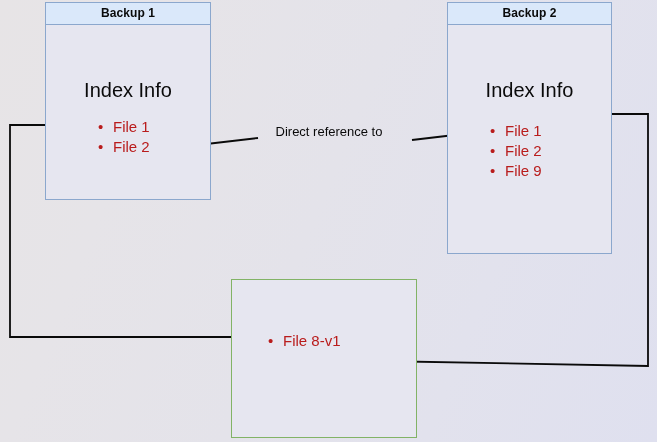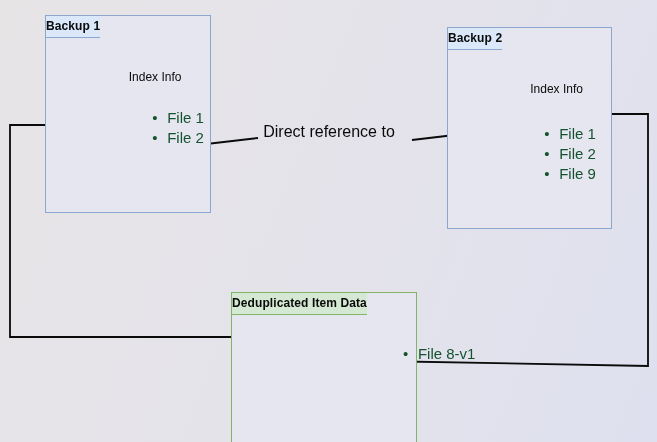--- a/index.html
+++ b/index.html
@@ -25,22 +25,21 @@
     width: 657px;
     height: 442px;
     pointer-events: none;
   }
   .node {
     position: absolute;
     box-sizing: border-box;
     border-style: solid;
     border-width: 1px;
     display: flex;
-    flex-direction: row;
-    margin-top: 13px;
+    flex-direction: column;
   }
   .node-blue {
     border-color: #8ba7cd;
     background: #e6e6f0;
   }
   .node-green {
     border-color: #82b366;
     background: #e6e6f0;
   }
   .node-header {
@@ -63,57 +62,57 @@
   }
   .node-body {
     position: relative;
     flex: 1;
   }
   .index-label {
     position: absolute;
     left: 0;
     right: 0;
     text-align: center;
-    font-size: 12px;
+    font-size: 20px;
     color: #0a0a0a;
   }
   .bullets {
     position: absolute;
     margin: 0;
     padding: 0;
     list-style: none;
   }
   .bullets li {
     font-size: 15px;
     line-height: 20px;
-    color: #14532d;
+    color: #b91c1c;
     white-space: nowrap;
     position: relative;
     padding-left: 15px;
   }
   .bullets li::before {
     content: "\2022";
     position: absolute;
     left: 0;
     top: 0;
     font-size: 15px;
     line-height: 20px;
   }
   #backup1 { left: 45px; top: 2px; width: 166px; height: 198px; }
-  #backup2 { left: 447px; top: 14px; width: 165px; height: 202px; }
+  #backup2 { left: 447px; top: 2px; width: 165px; height: 252px; }
   #dedup   { left: 231px; top: 279px; width: 186px; height: 159px; }
   #backup1 .index-label { top: 54px; }
   #backup2 .index-label { top: 54px; }
   #backup1 .bullets { left: 52px; top: 92px; }
   #backup2 .bullets { left: 42px; top: 96px; }
   #dedup .bullets { left: 36px; top: 51px; }
   .edge-label {
     position: absolute;
     text-align: center;
-    font-size: 16px;
+    font-size: 13px;
     line-height: 17px;
     color: #0a0a0a;
     white-space: nowrap;
   }
   #ref-label { left: 248px; top: 123px; width: 162px; }
 </style>
 </head>
 <body>
 
 <div id="canvas">
@@ -150,21 +149,20 @@
       <div class="index-label">Index Info</div>
       <ul class="bullets">
         <li>File 1</li>
         <li>File 2</li>
         <li>File 9</li>
       </ul>
     </div>
   </div>
 
   <div class="node node-green" id="dedup">
-    <div class="node-header">Deduplicated Item Data</div>
     <div class="node-body">
       <ul class="bullets">
         <li>File 8-v1</li>
       </ul>
     </div>
   </div>
 
   <div class="edge-label" id="ref-label">
     <div>Direct reference to</div>
   </div>

